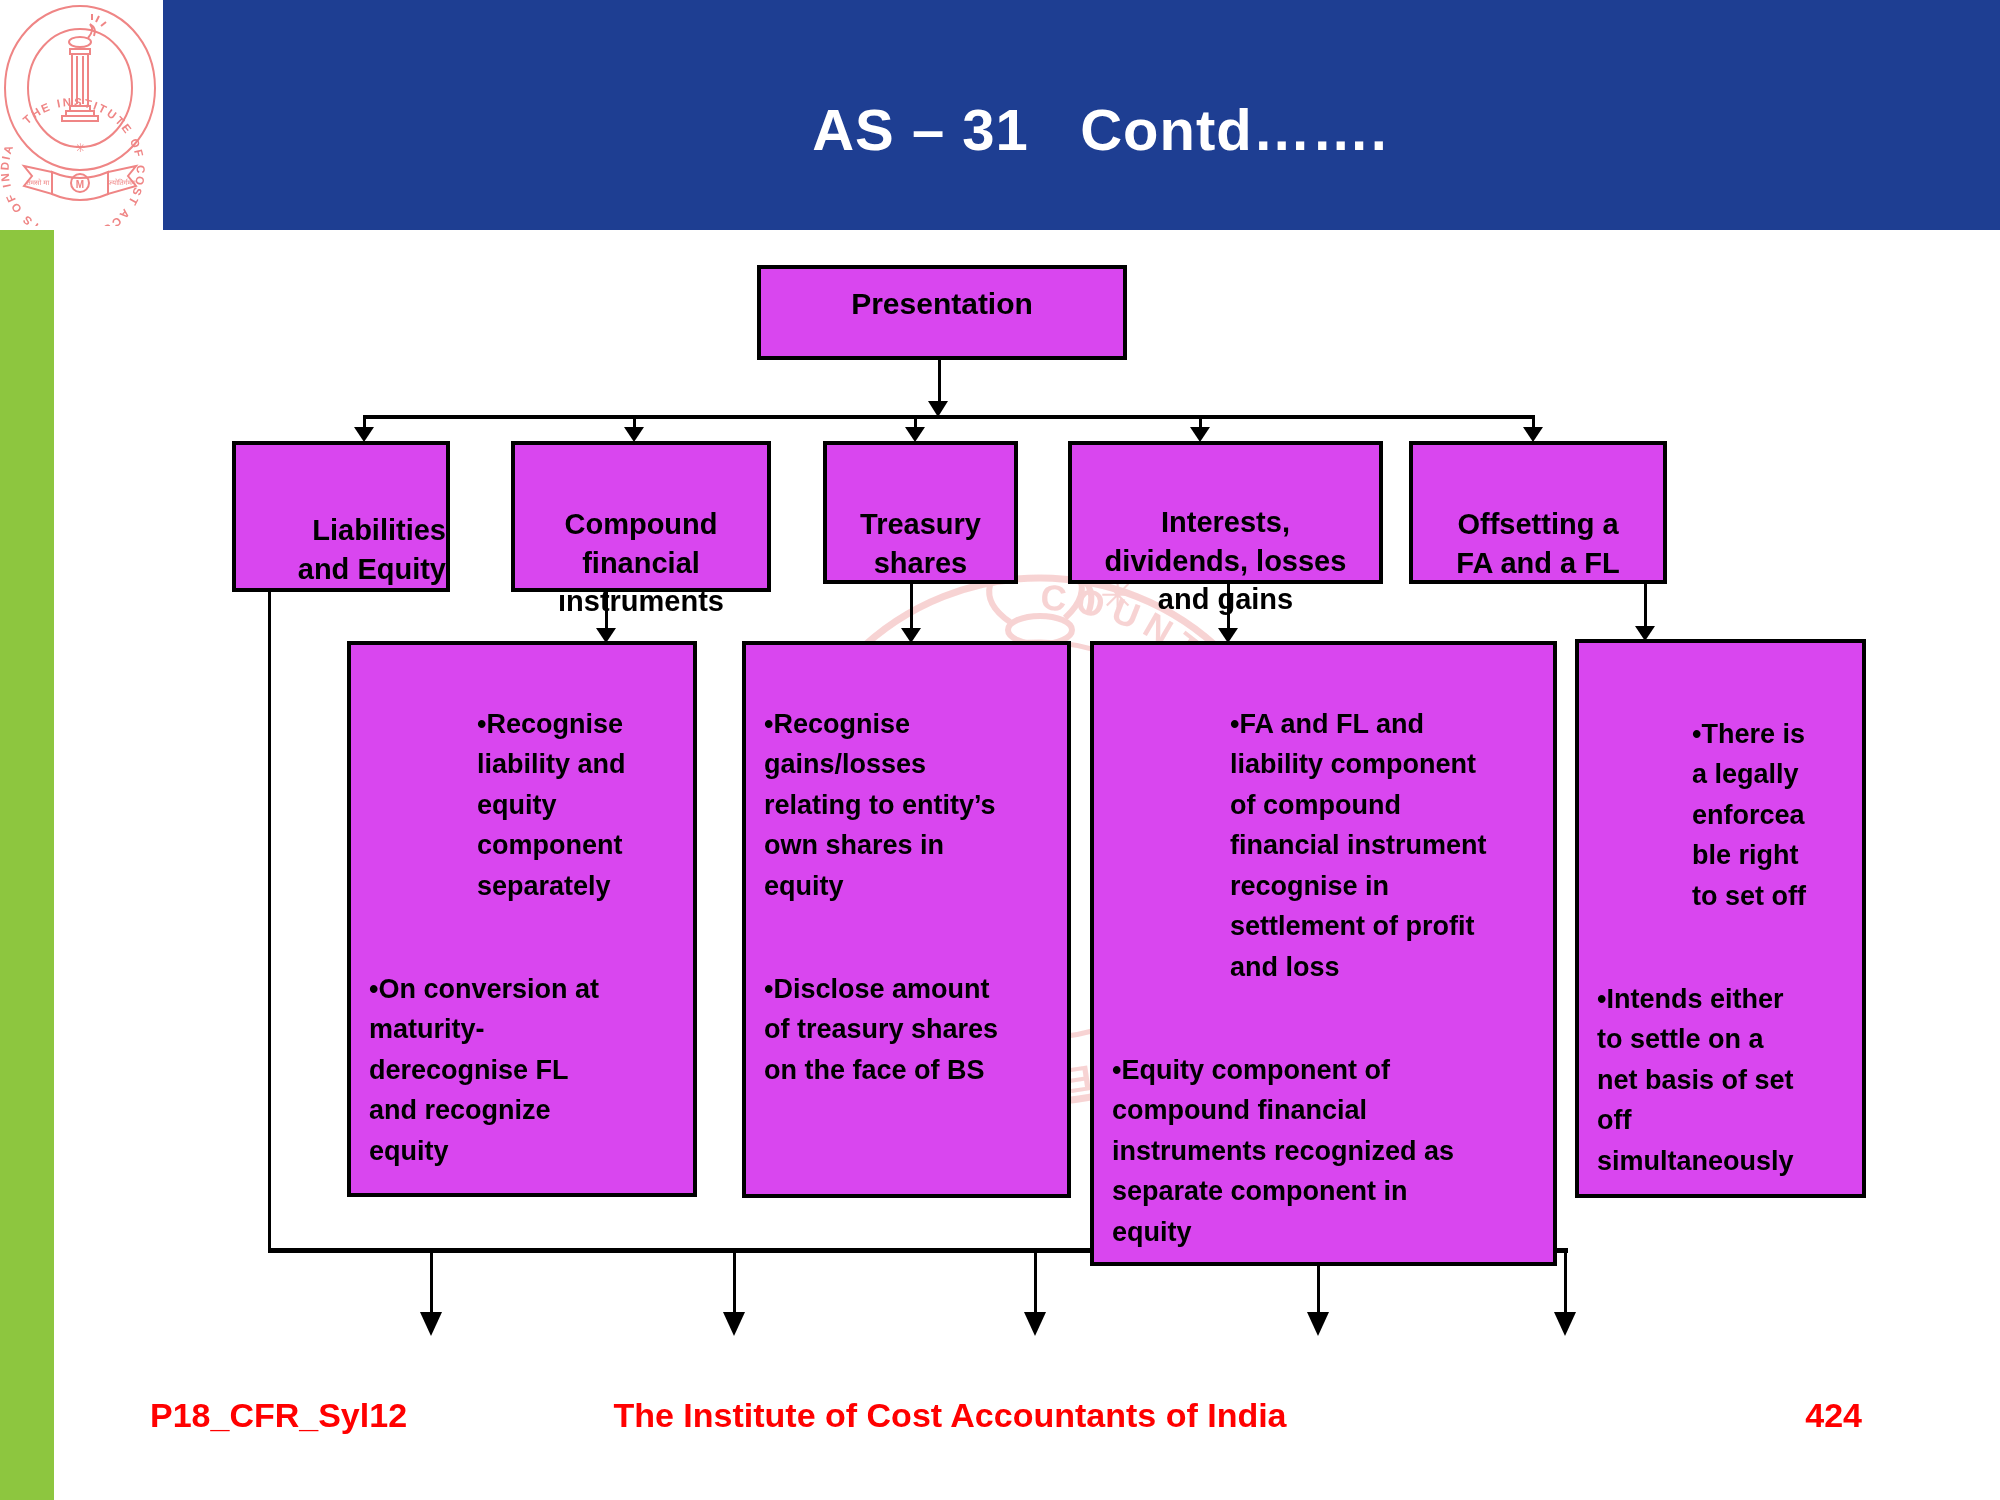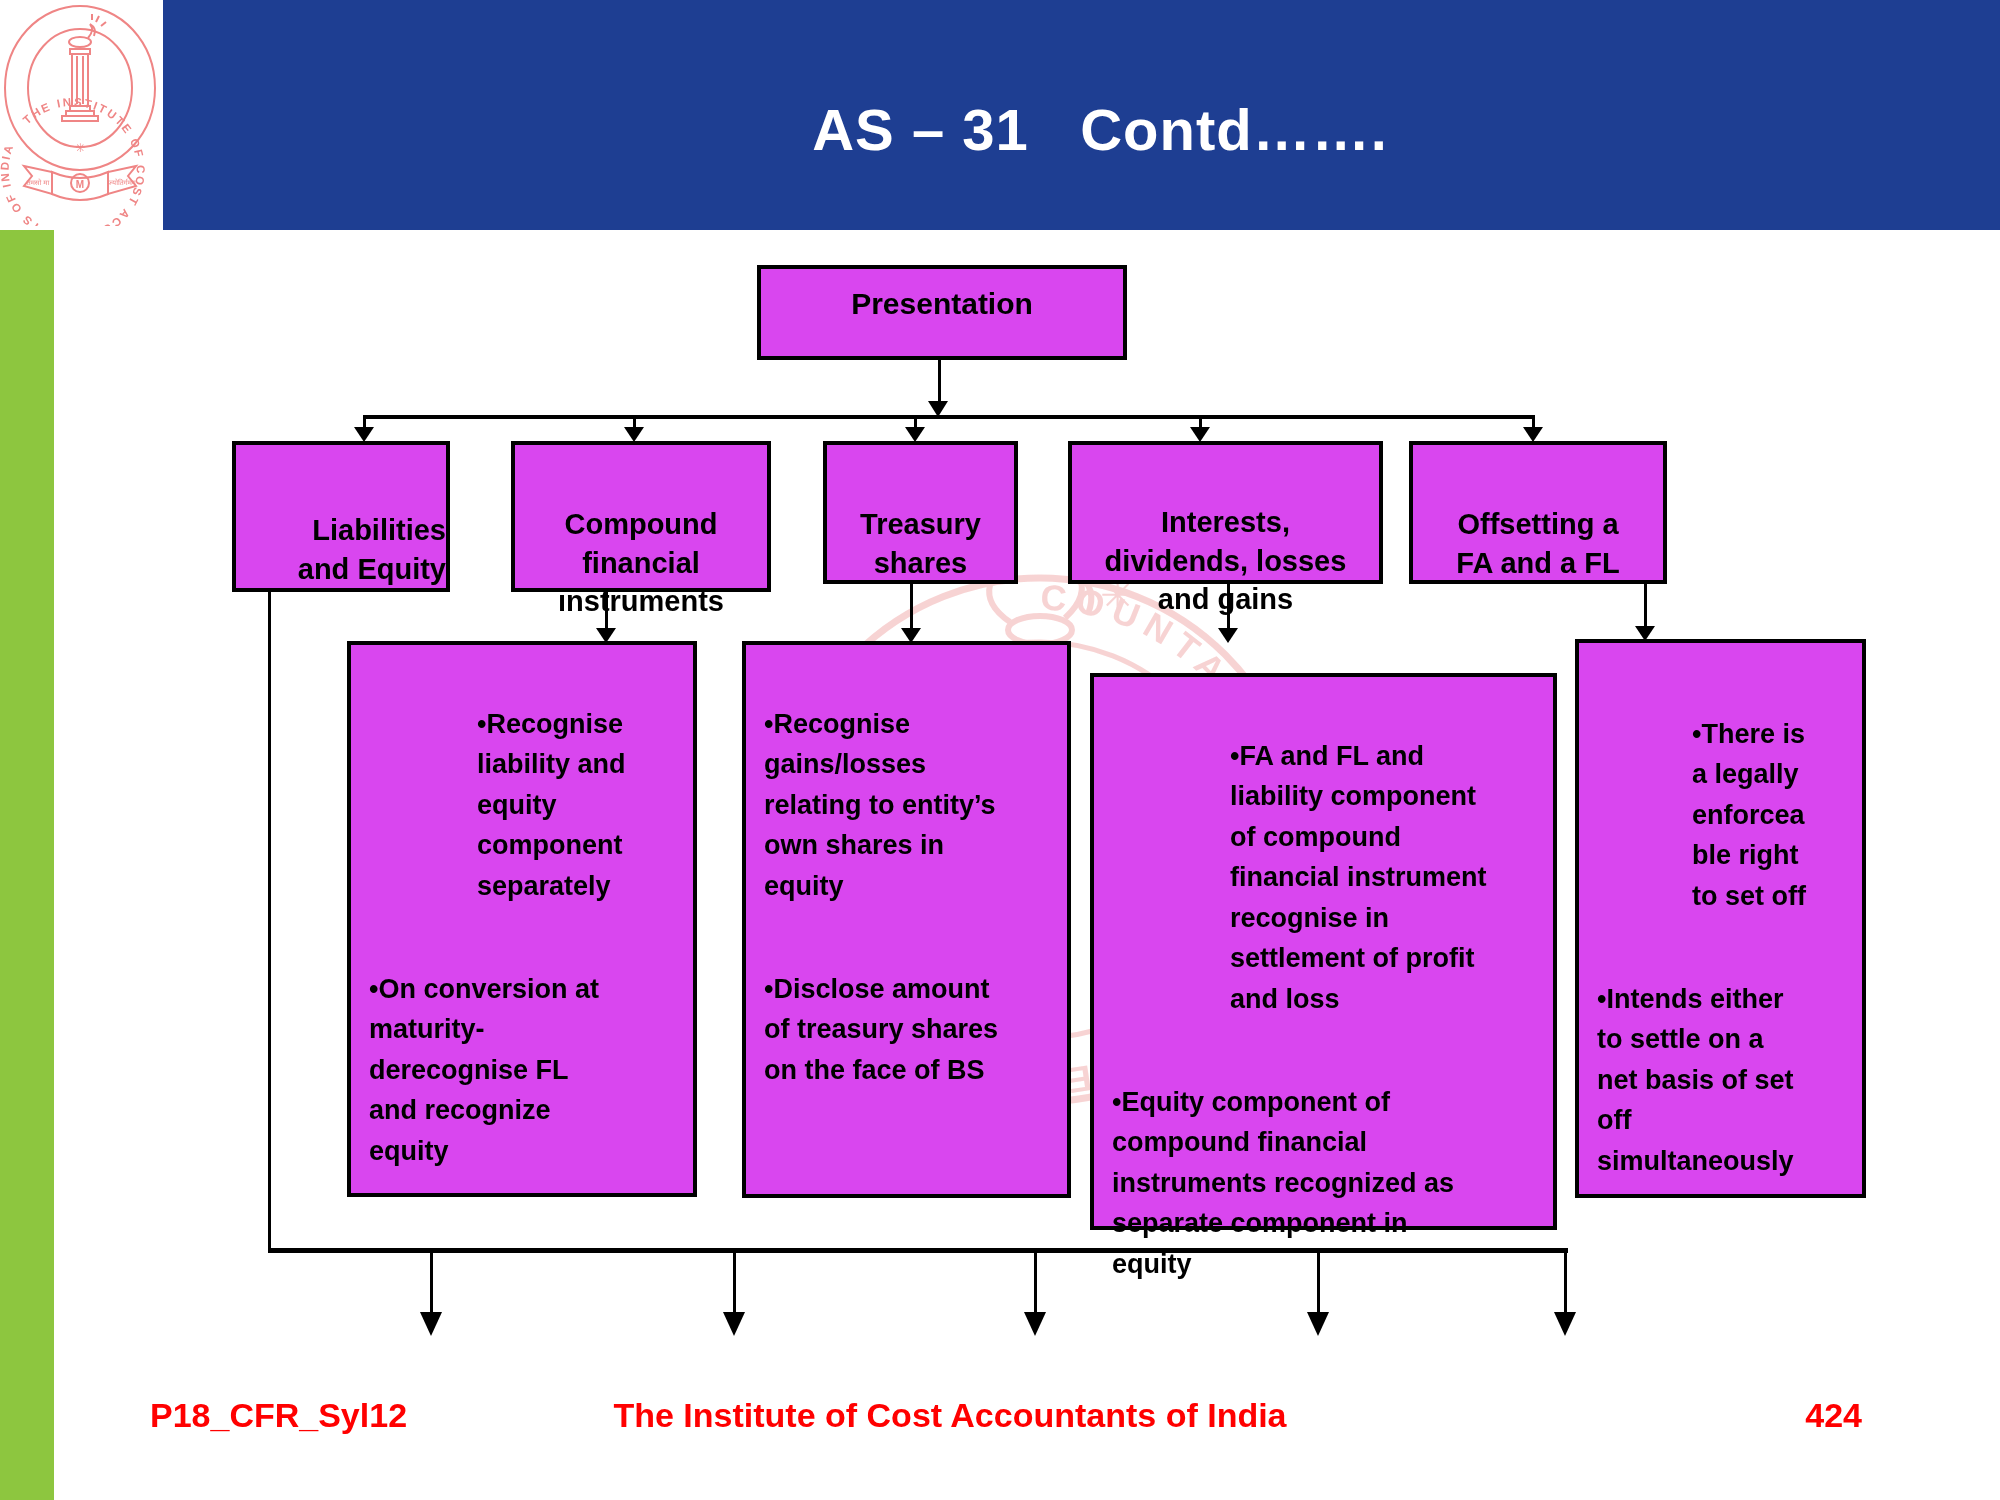--- a/index.html
+++ b/index.html
@@ -21,21 +21,21 @@
                      padding-top:18px;}
   #node-liabilities{left:232px;top:441px;width:218px;height:151px;text-align:right;
                     padding-left:18px;padding-top:28px;}
   #node-compound{left:511px;top:441px;width:260px;height:151px;}
   #node-treasury{left:823px;top:441px;width:195px;height:143px;}
   #node-interests{left:1068px;top:441px;width:315px;height:143px;padding-top:20px;}
   #node-offsetting{left:1409px;top:441px;width:258px;height:143px;}
   .detail{font-size:27px;line-height:1.5;padding:18px 12px 0 18px;white-space:pre-line;}
   #detail-compound{left:347px;top:641px;width:350px;height:556px;}
   #detail-treasury{left:742px;top:641px;width:329px;height:557px;}
-  #detail-interests{left:1090px;top:641px;width:467px;height:557px;margin-top:32px;}
+  #detail-interests{left:1090px;top:641px;width:467px;height:625px;}
   #detail-offsetting{left:1575px;top:639px;width:291px;height:559px;}
   .bullet{margin-bottom:22px;}
   .ind{margin-left:108px;}
   #detail-interests .ind{margin-left:118px;}
   #detail-offsetting .ind{margin-left:95px;margin-top:12px;}
   
   .vline,.hline{position:absolute;background:#000;z-index:1;}
   .ah{position:absolute;width:0;height:0;z-index:1;
       border-left:10px solid transparent;border-right:10px solid transparent;border-top:15px solid #000;}
   .ah.big{border-left-width:11px;border-right-width:11px;border-top-width:24px;}

